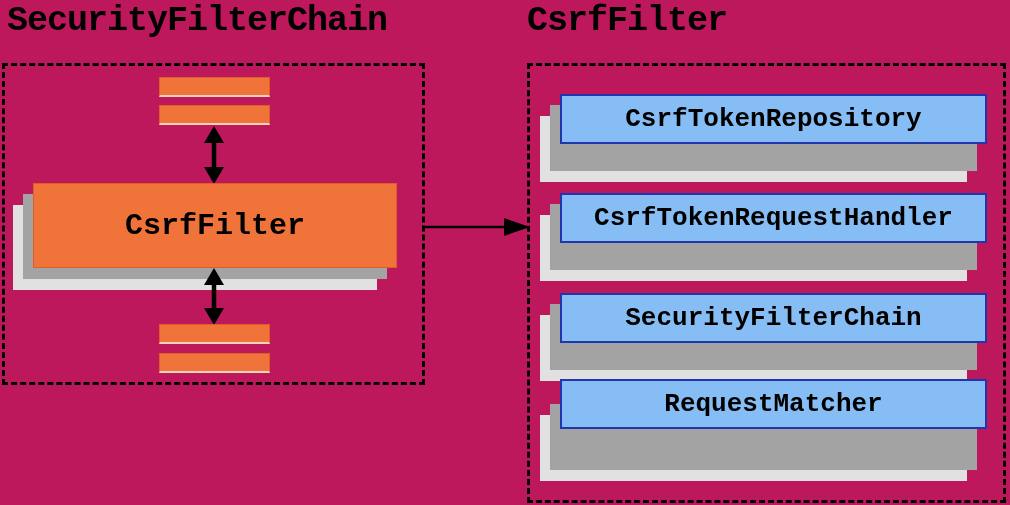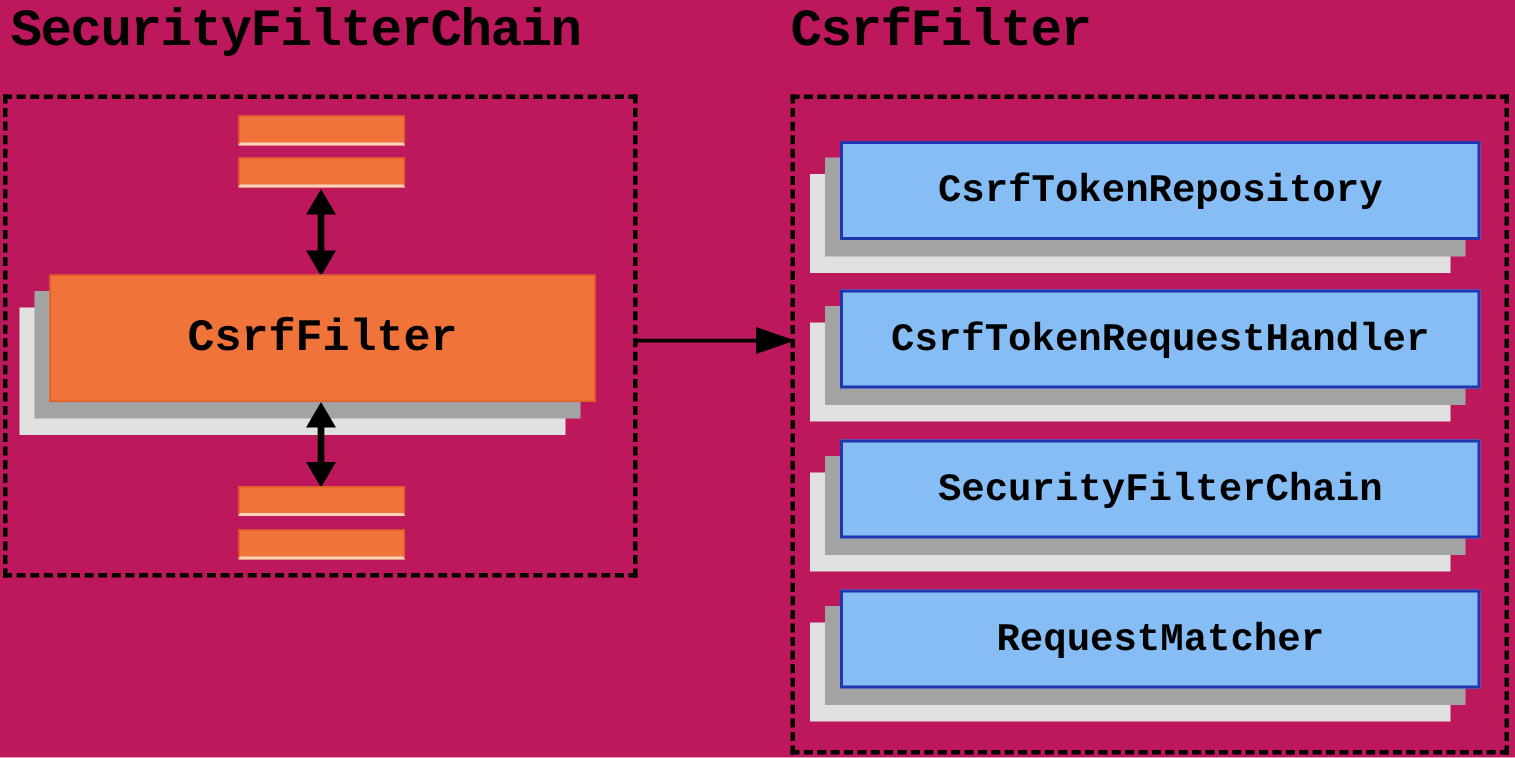--- a/index.html
+++ b/index.html
@@ -50,21 +50,21 @@
   .csrf-node{
     position:absolute;left:28px;top:117px;width:364px;height:85px;box-sizing:border-box;
     background:var(--orange-fill);border:1px solid var(--orange-border);
     display:flex;align-items:center;justify-content:center;
   }
   .csrf-node-shadow1{left:18px;top:128px;width:364px;height:85px;}
   .csrf-node-shadow2{left:8px;top:139px;width:364px;height:85px;}
   .csrf-node .label{font-size:30px;font-weight:bold;color:#000;}
   #flow-arrow{position:absolute;left:420px;top:215px;width:112px;height:24px;}
   .component-box{
-    position:absolute;left:30px;width:427px;height:66px;box-sizing:border-box;
+    position:absolute;left:30px;width:427px;height:50px;box-sizing:border-box;
     background:var(--blue-fill);border:2px solid var(--blue-border);
     display:flex;align-items:center;justify-content:center;
   }
   .component-label{font-size:26px;font-weight:bold;color:#000;white-space:nowrap;}
   .comp-shadow-dark{width:427px;height:66px;}
   .comp-shadow-light{width:427px;height:66px;}
   svg{display:block;}
 </style>
 </head>
 <body>
@@ -122,18 +122,18 @@
     </div>
 
     <div class="node-shadow shadow-light comp-shadow-light" style="left:10px;top:249px;"></div>
     <div class="node-shadow shadow-dark comp-shadow-dark" style="left:20px;top:238px;"></div>
     <div class="component-box" style="top:227px;">
       <span class="component-label">SecurityFilterChain</span>
     </div>
 
     <div class="node-shadow shadow-light comp-shadow-light" style="left:10px;top:349px;"></div>
     <div class="node-shadow shadow-dark comp-shadow-dark" style="left:20px;top:338px;"></div>
-    <div class="component-box" style="top:327px;">
+    <div class="component-box" style="top:313px;">
       <span class="component-label">RequestMatcher</span>
     </div>
   </div>
 
 </div>
 
 </body></html>

